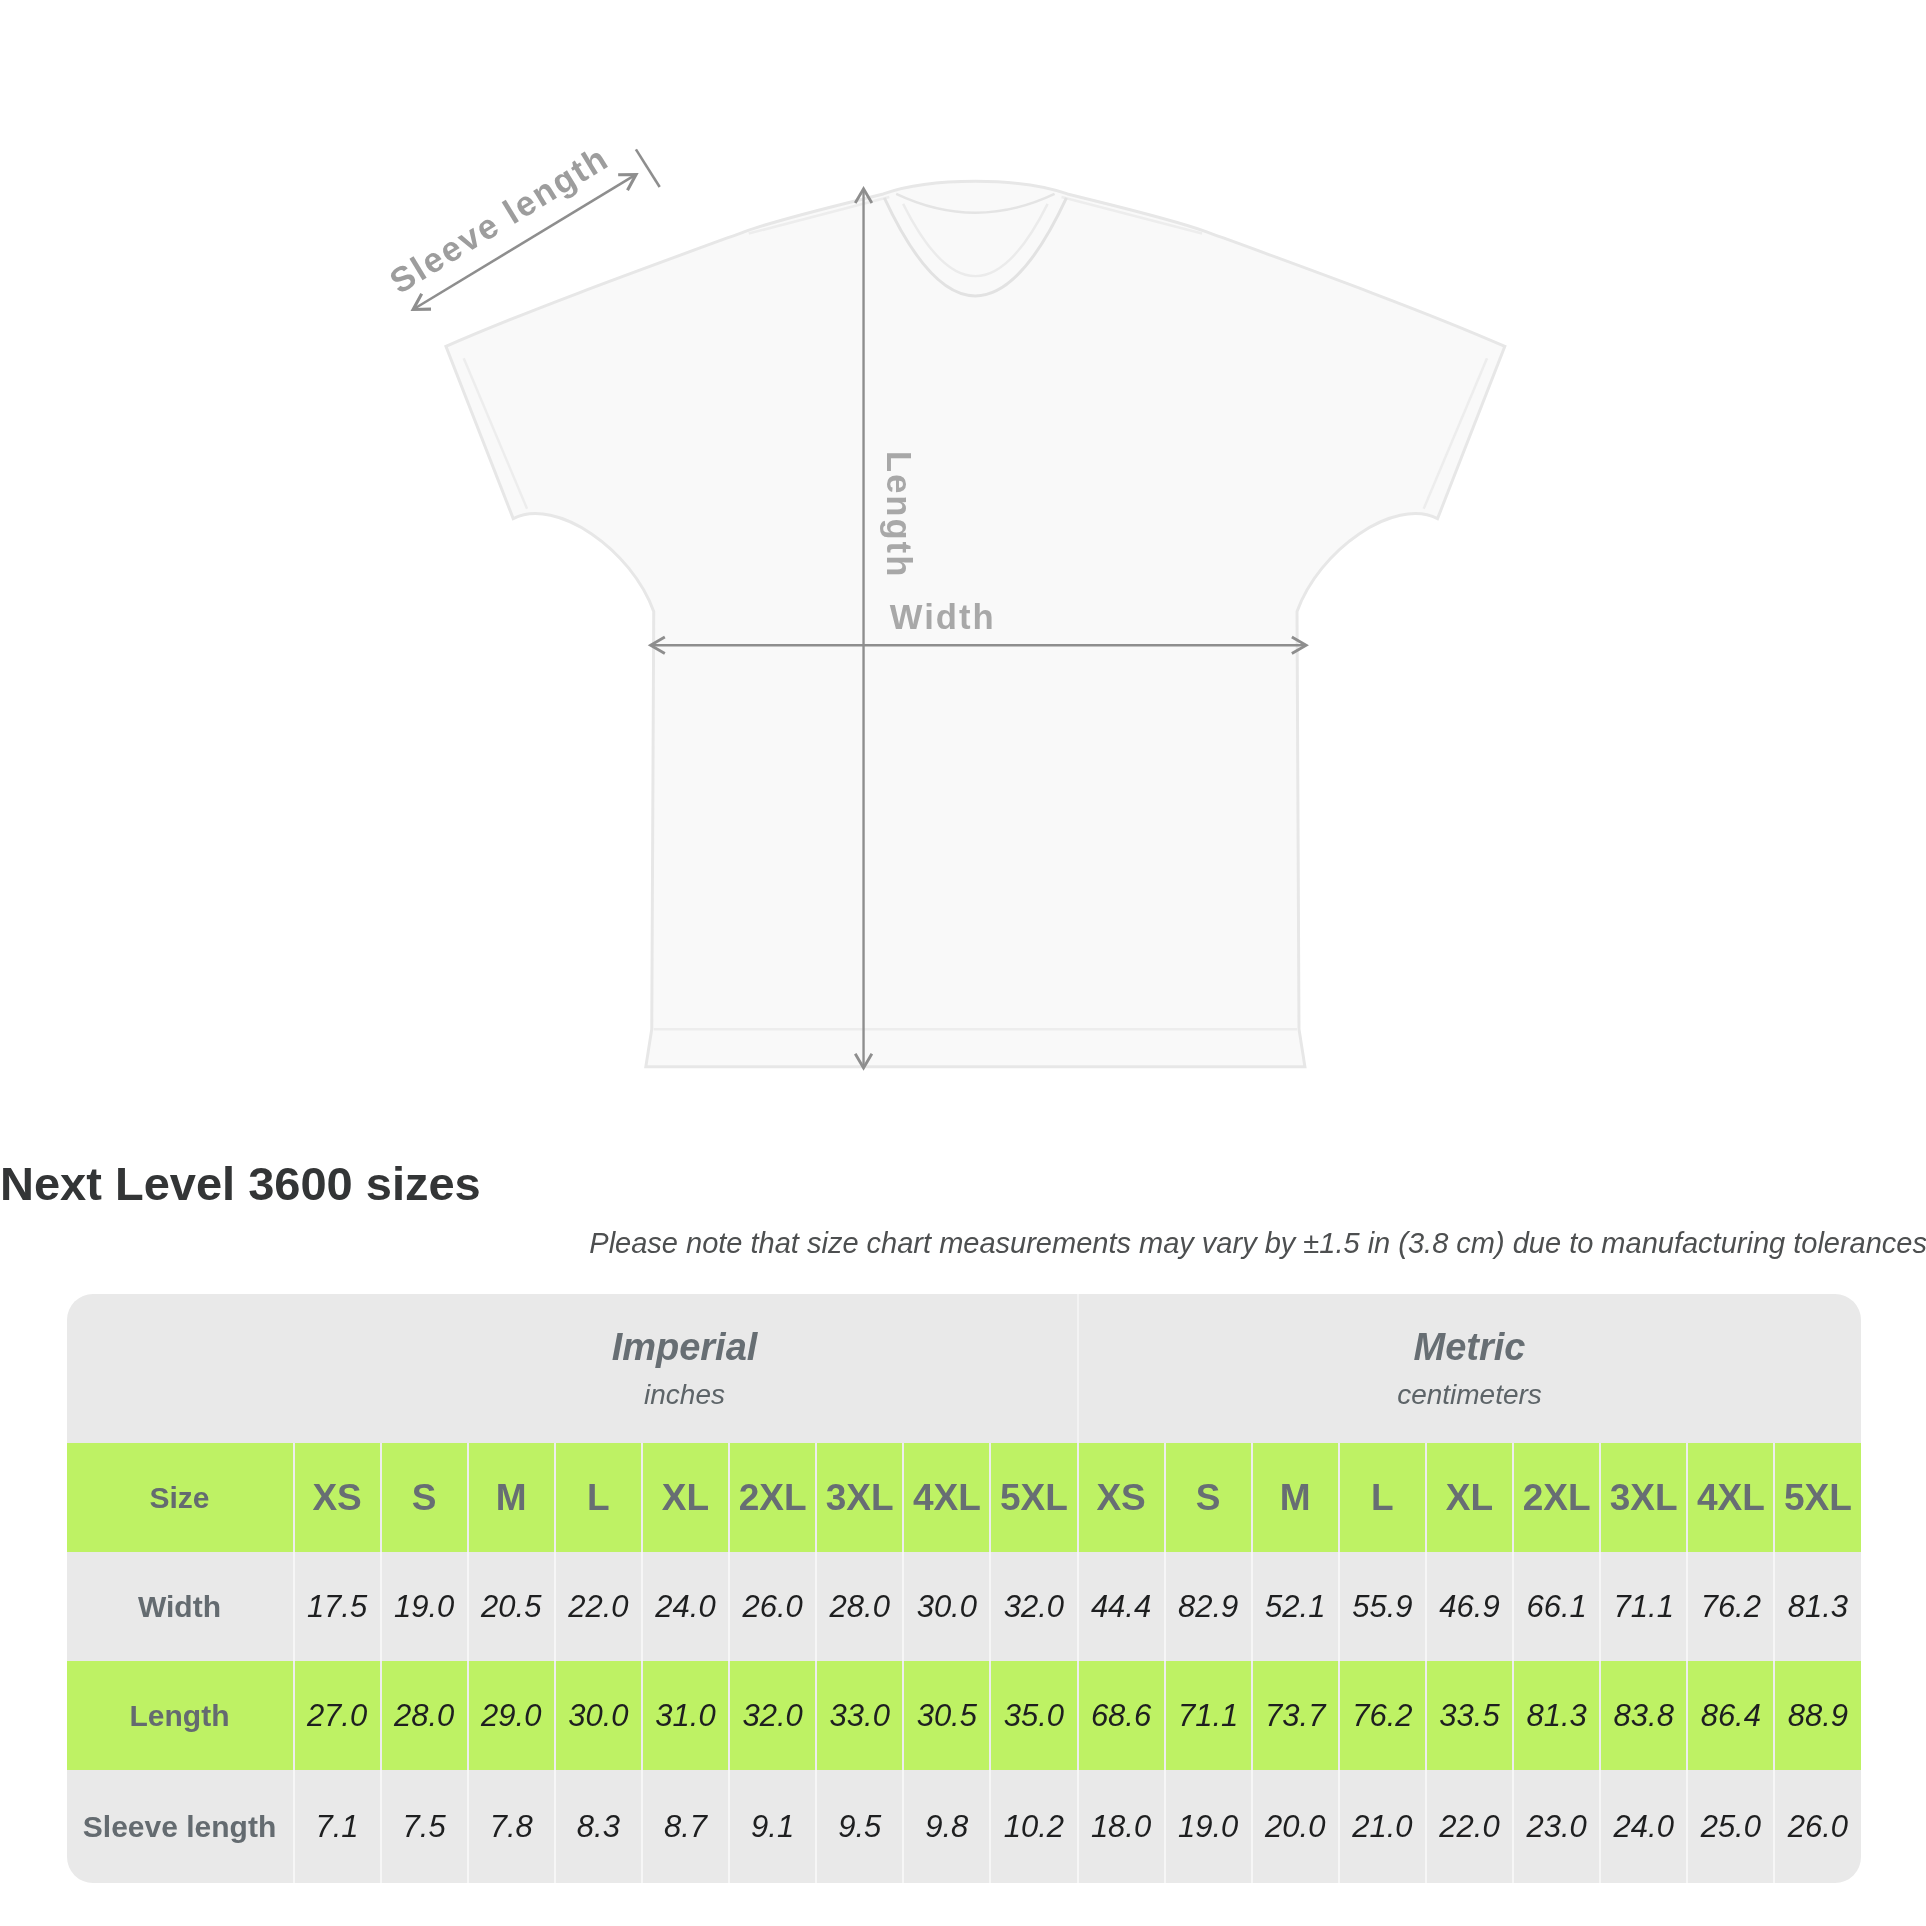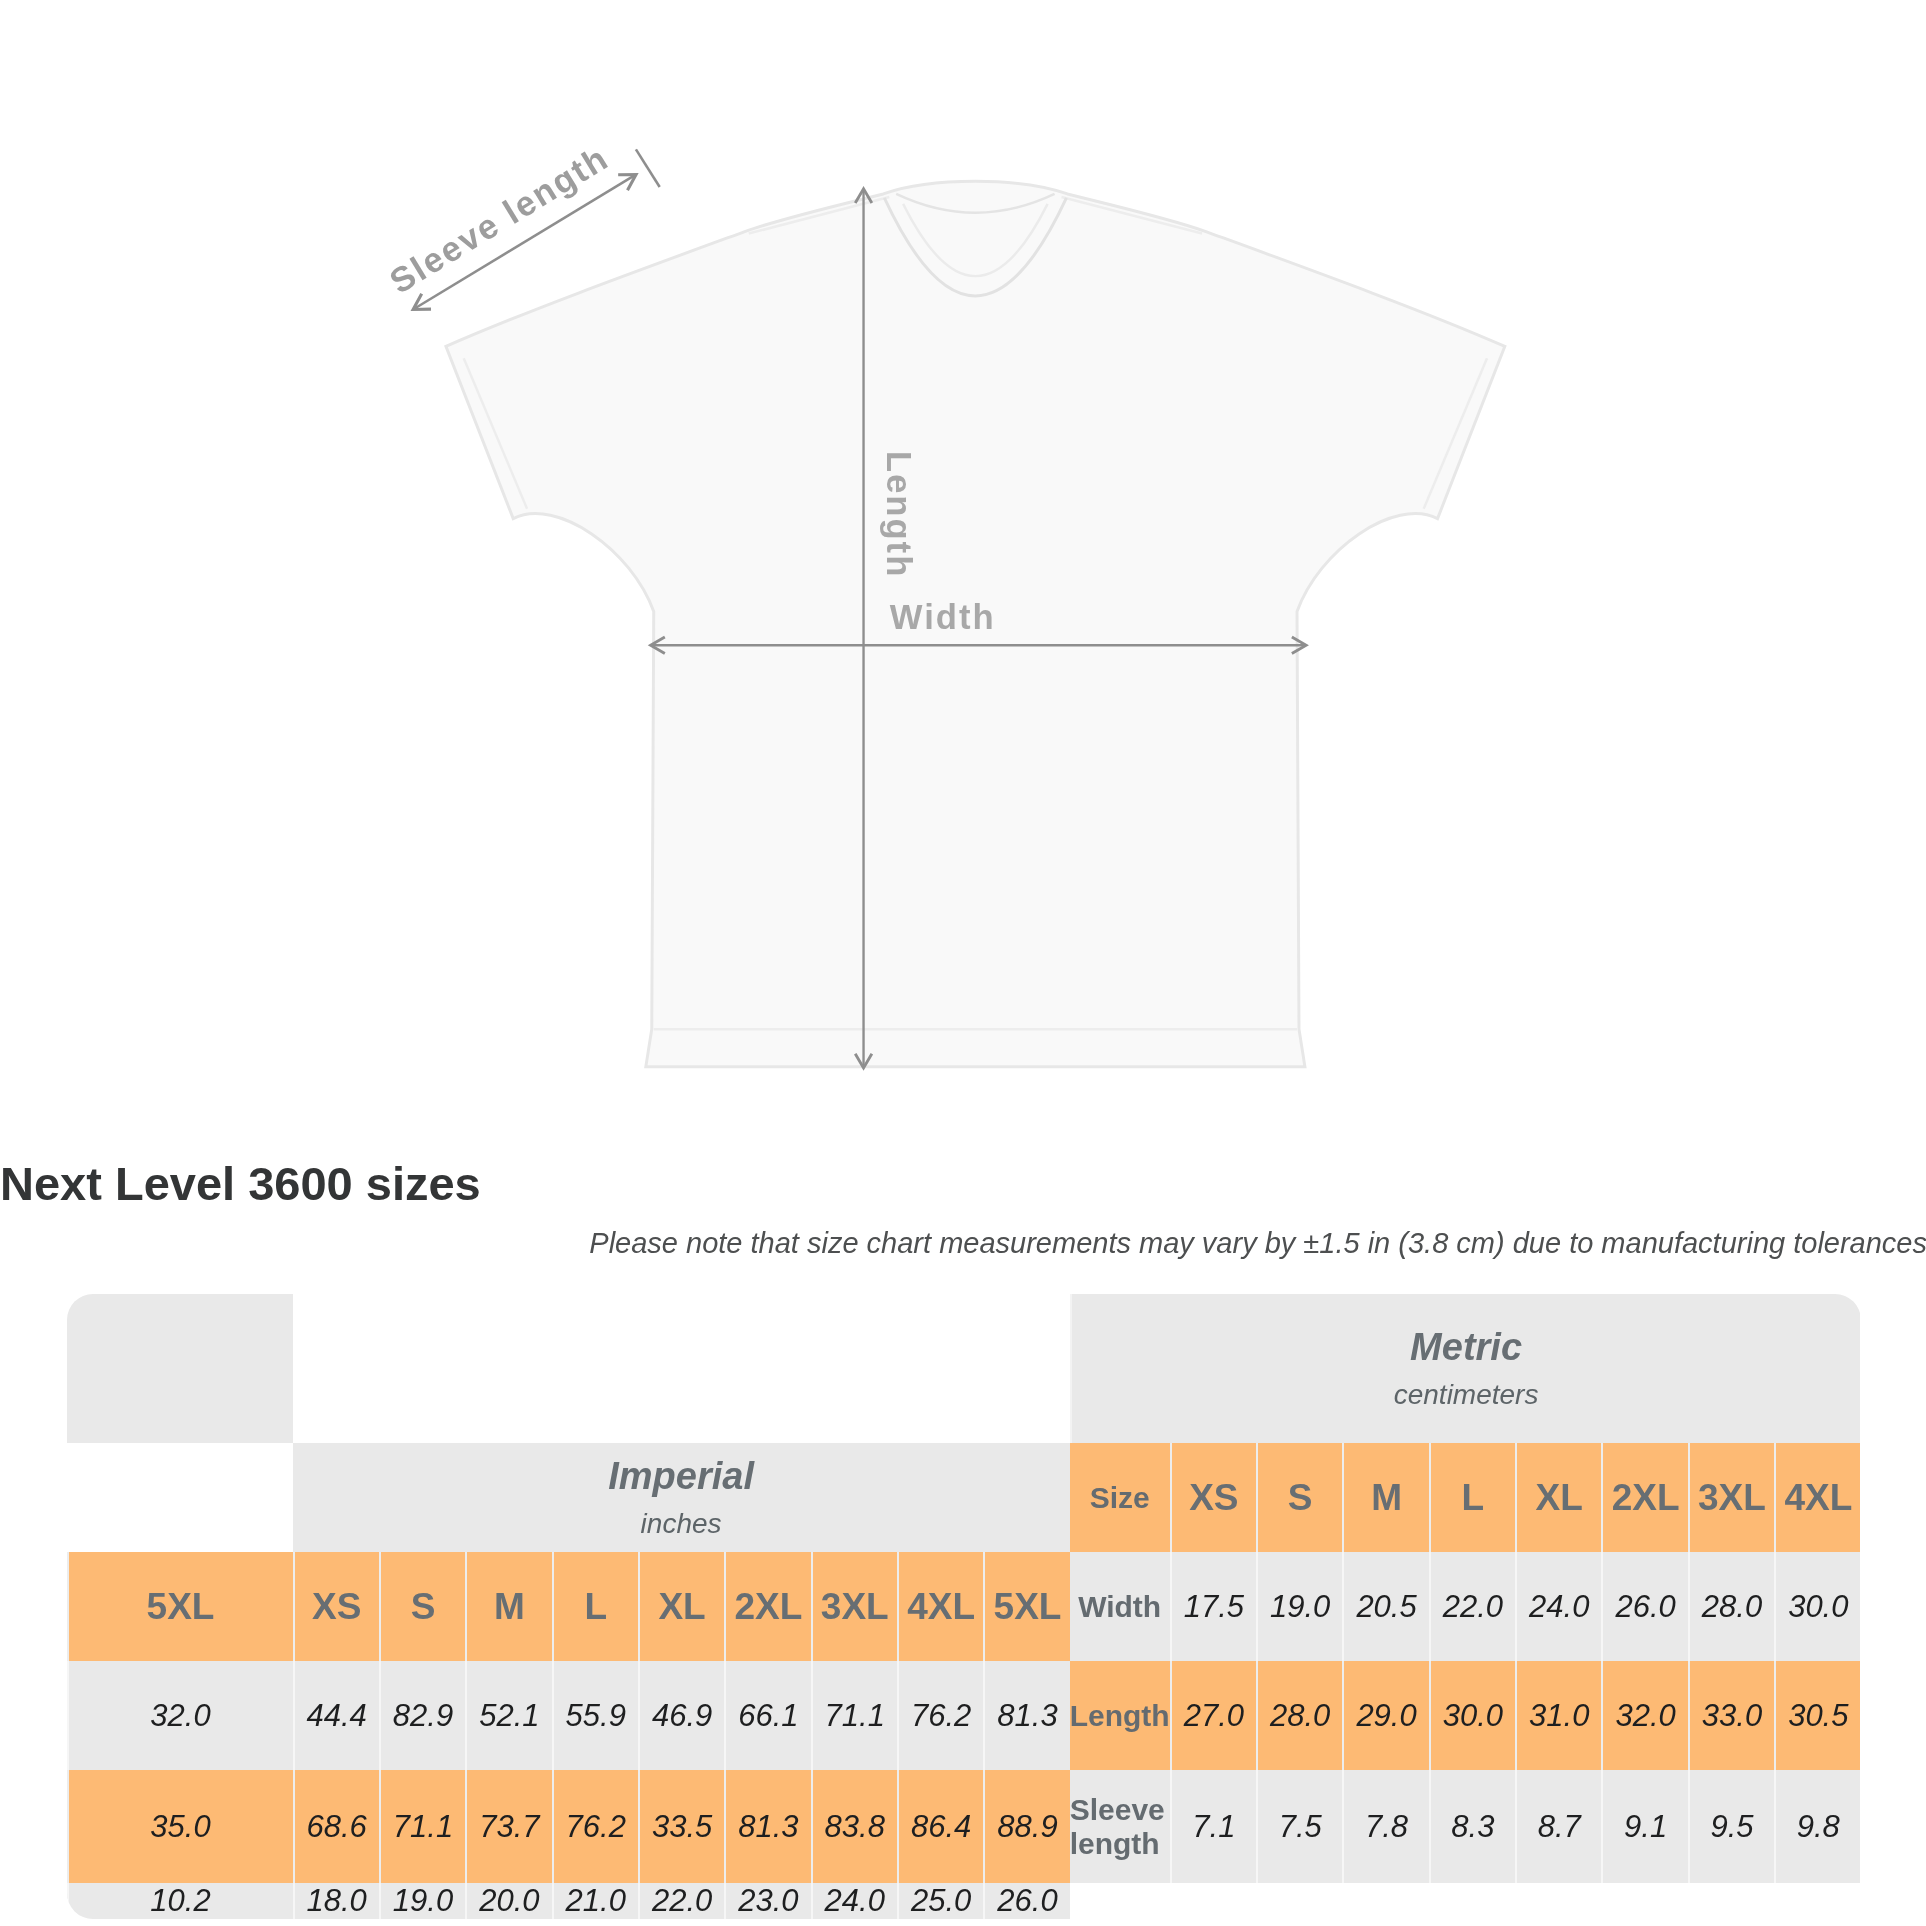--- a/index.html
+++ b/index.html
@@ -24,21 +24,21 @@
   }
   
   .size-table{
     width:1794px;margin:34px auto 0 auto;border-radius:26px;overflow:hidden;
     display:grid;grid-template-columns:226px repeat(18,1fr);
     grid-template-rows:149px 109px 109px 109px 113px;
     background:#ffffff;
   }
   .cell{display:flex;align-items:center;justify-content:center;}
   .rg{background:#e9e9e9;}
-  .rw{background:#fdba74;}
+  .rw{background:#bef264;}
   .sep-w{border-left:2px solid #ededed;}
   .sep-g{border-left:2px solid #f6f6f6;}
   .corner{background:#e9e9e9;grid-column:1;}
   .group{
     background:#e9e9e9;display:flex;flex-direction:column;align-items:center;
     justify-content:center;gap:10px;
   }
   .group-imperial{grid-column:2 / span 9;}
   .group-metric{grid-column:11 / span 9;border-left:2px solid #f3f3f3;}
   .group-name{font-size:38px;font-weight:bold;font-style:italic;color:#676e73;}
@@ -100,27 +100,27 @@
     <line x1="658" y1="652" x2="1318" y2="652" stroke="#8e8e8e" stroke-width="2.4" marker-start="url(#ah)" marker-end="url(#ah)"></line>
     <text class="dim-label light" text-anchor="middle" x="952" y="636">Width</text>
   </svg>
 </div>
 
 <h1 class="chart-title">Next Level 3600 sizes</h1>
 <p class="chart-subtitle">Please note that size chart measurements may vary by ±1.5 in (3.8 cm) due to manufacturing tolerances</p>
 
 <div class="size-table">
   <div class="cell corner"></div>
+  <div class="group group-imperial">
+    <span class="group-name">Imperial</span>
+    <span class="group-unit">inches</span>
+  </div>
   <div class="group group-metric">
     <span class="group-name">Metric</span>
     <span class="group-unit">centimeters</span>
-  </div>
-  <div class="group group-imperial">
-    <span class="group-name">Imperial</span>
-    <span class="group-unit">inches</span>
   </div>
 
 <div class="cell label rw">Size</div>
     <div class="cell sizehead rw sep-w">XS</div>
     <div class="cell sizehead rw sep-w">S</div>
     <div class="cell sizehead rw sep-w">M</div>
     <div class="cell sizehead rw sep-w">L</div>
     <div class="cell sizehead rw sep-w">XL</div>
     <div class="cell sizehead rw sep-w">2XL</div>
     <div class="cell sizehead rw sep-w">3XL</div>

